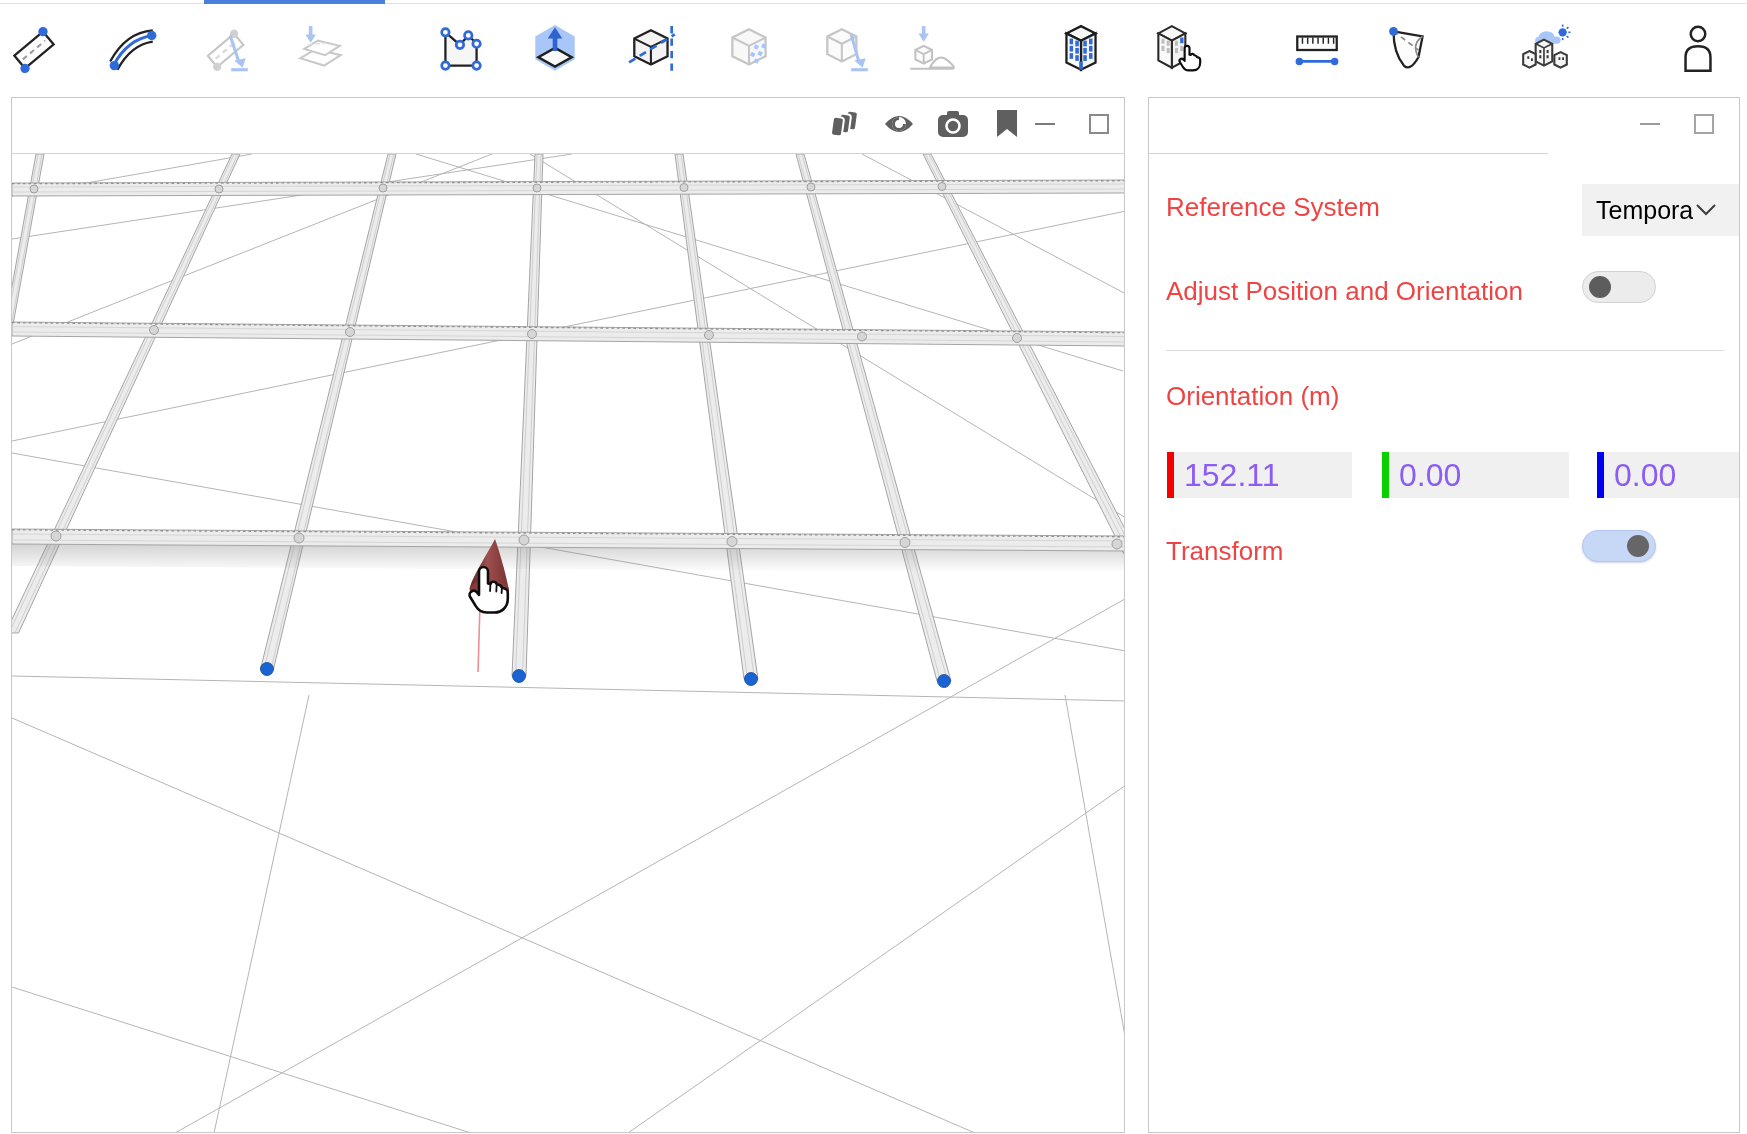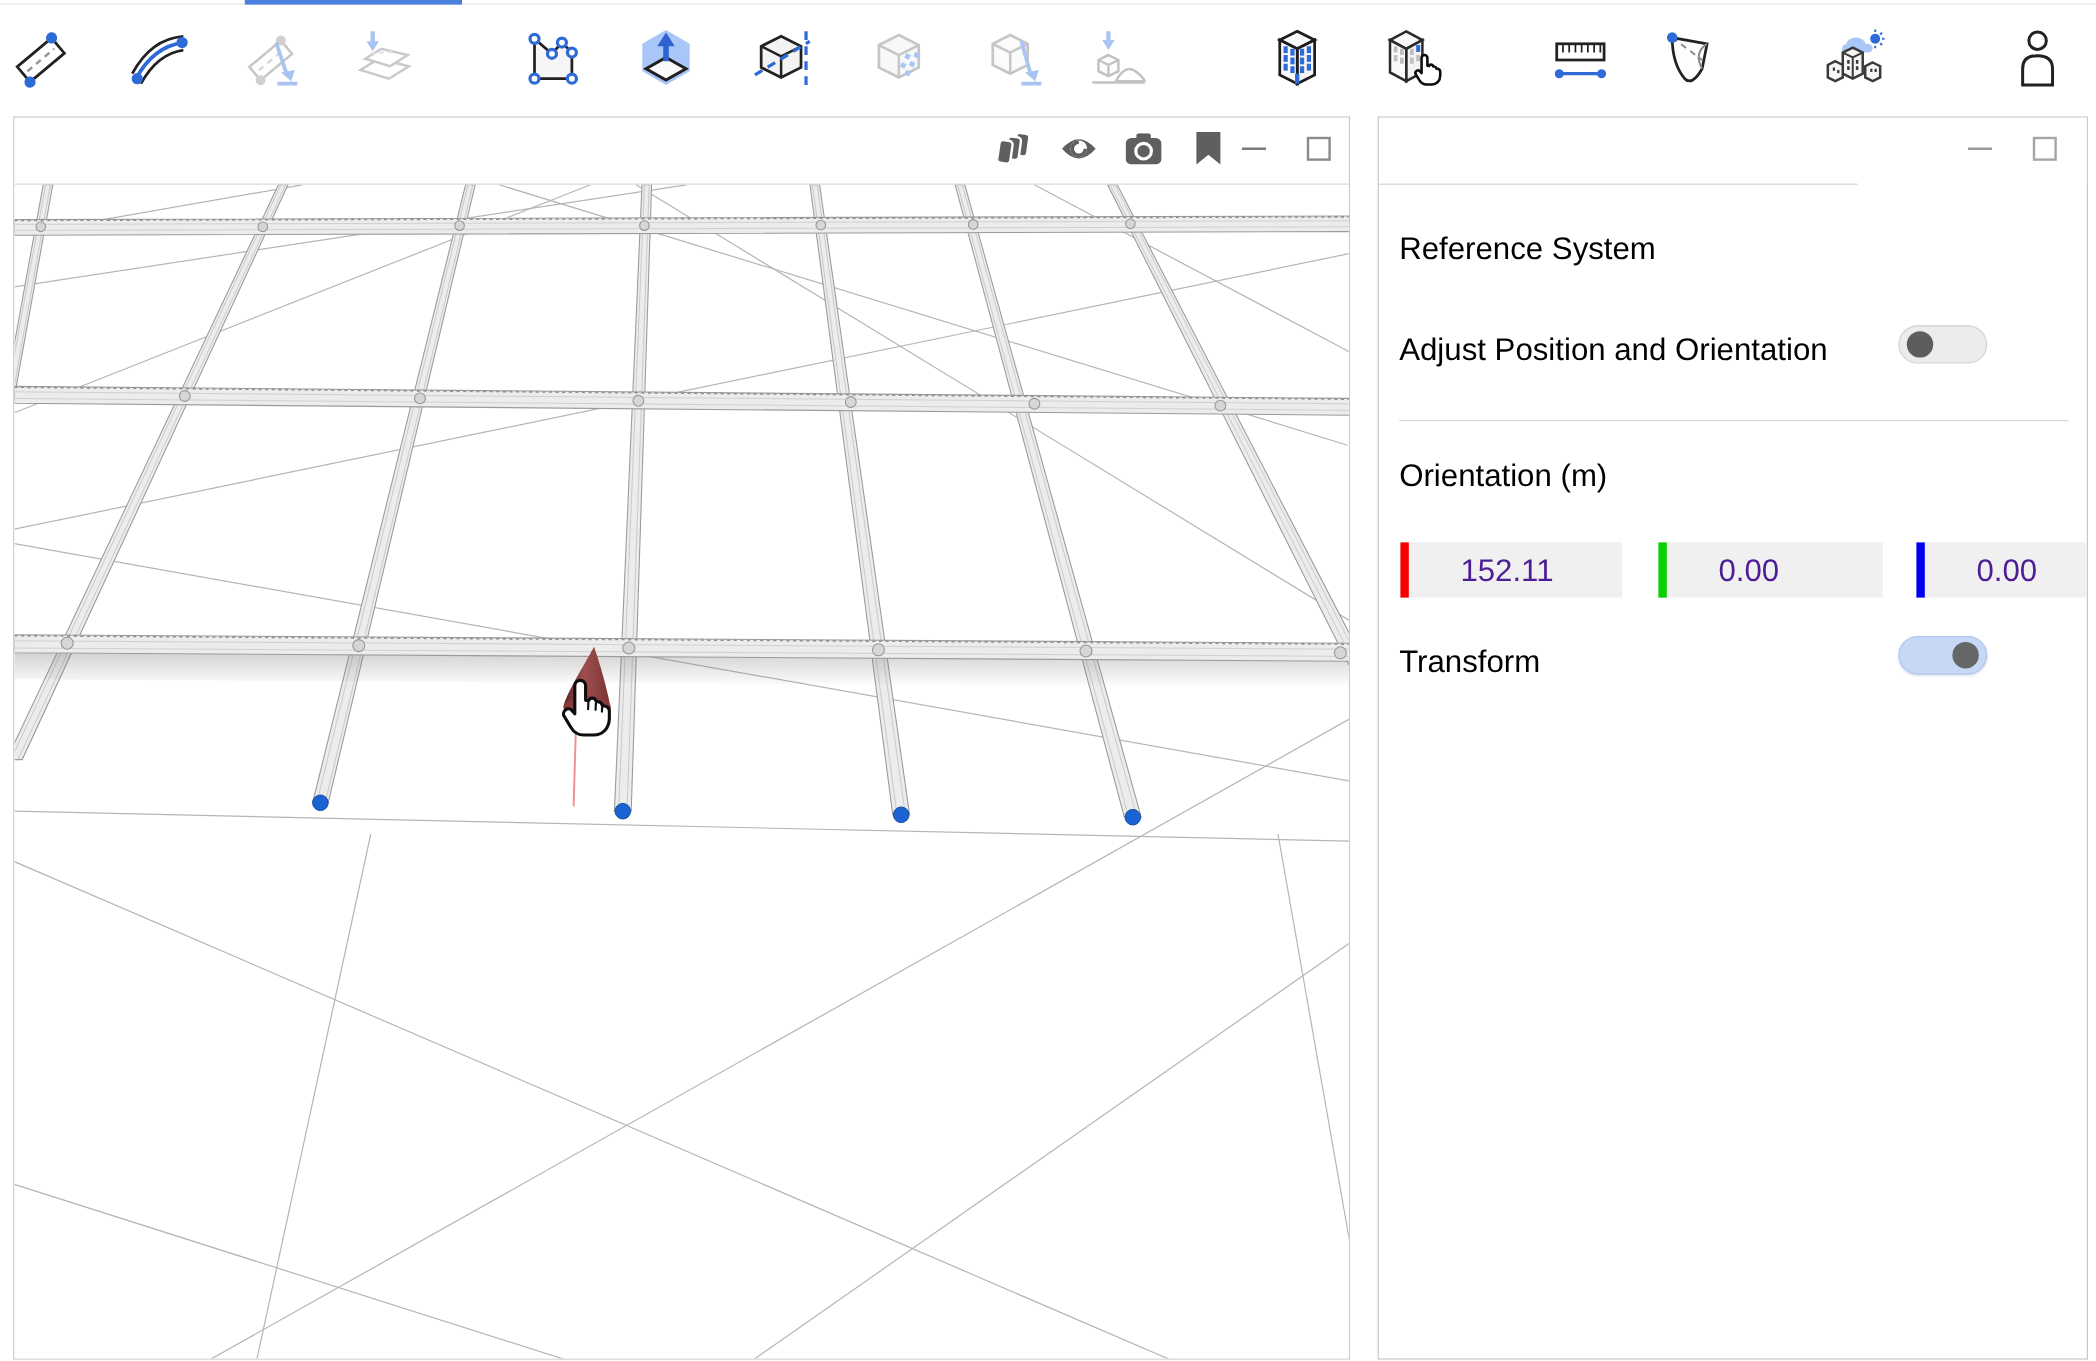--- a/index.html
+++ b/index.html
@@ -34,38 +34,38 @@
   .tb-icons { position:absolute; top:9px; display:flex; gap:24px; align-items:center; }
   .mini-btn { width:30px; height:34px; display:flex; align-items:center; justify-content:center; cursor:pointer; }
 
   .win-controls { position:absolute; top:9px; display:flex; gap:28px; align-items:center; }
   .wc { width:26px; height:34px; display:flex; align-items:center; justify-content:center; cursor:pointer; }
 
   
   #scene { position:absolute; left:0; top:56px; width:1114px; height:979px; background:#fff; cursor:default; }
 
   
-  .row-label { position:absolute; font-size:26px; color:#000000; white-space:nowrap; }
+  .row-label { position:absolute; font-size:26px; color:#ef4444; white-space:nowrap; }
   .dropdown { position:absolute; height:52px; background:#f1f1f1; display:flex; align-items:center;
               padding-left:14px; cursor:pointer; overflow:hidden; }
   .dropdown .dd-value { font-size:25px; color:#000; white-space:nowrap; overflow:hidden; }
   .dropdown svg { flex:0 0 auto; margin-left:2px; }
 
   .toggle { position:absolute; width:74px; height:32px; border-radius:17px; cursor:pointer; }
   .toggle.off { background:#ececec; border:1px solid #d2d2d2; }
   .toggle.on  { background:#c7d8f7; border:1px solid #b3c7ee; box-shadow:0 1px 2px rgba(60,90,160,.25); }
   .toggle .knob { position:absolute; top:4px; width:22px; height:22px; border-radius:50%; background:#5d5d5d; }
   .toggle.off .knob { left:6px; }
   .toggle.on  .knob { right:6px; background:#666; }
 
   .divider { position:absolute; height:1px; background:#dcdcdc; }
 
   .coord-field { position:absolute; height:46px; background:#f0f0f0; display:flex; align-items:center;
                  border-left:7px solid #888; cursor:text; }
-  .coord-field span { font-size:26px; color:#4c1d95; padding-left:10px;margin-left:33px; }
+  .coord-field span { font-size:32px; color:#8b5cf6; padding-left:10px; }
 </style>
 </head>
 <body>
 
 <div id="app">
 
   <div class="top-hairline"></div>
   <div class="top-accent"></div>
 
   <div class="toolbar">
@@ -489,20 +489,26 @@
         </span>
         <span class="wc">
           <svg width="22" height="22" viewBox="0 0 22 22">
               <rect x="2" y="2" width="18" height="18" fill="none" stroke="#a5a5a5" stroke-width="2"></rect>
             </svg>
         </span>
       </div>
     </div>
 
     <div class="row-label" style="left:17px; top:94px">Reference System</div>
+    <div class="dropdown" style="left:433px; top:86px; width:160px">
+      <span class="dd-value">Tempora</span>
+      <svg width="22" height="14" viewBox="0 0 22 14">
+        <path d="M2 2 L11 11 L20 2" fill="none" stroke="#3c3c3c" stroke-width="2"></path>
+      </svg>
+    </div>
 
     <div class="row-label" style="left:17px; top:178px">Adjust Position and Orientation</div>
     <div class="toggle off" style="left:433px; top:173px">
       <span class="knob"></span>
     </div>
 
     <div class="divider" style="left:17px; top:252px; width:558px"></div>
 
     <div class="row-label" style="left:17px; top:283px">Orientation (m)</div>
 

